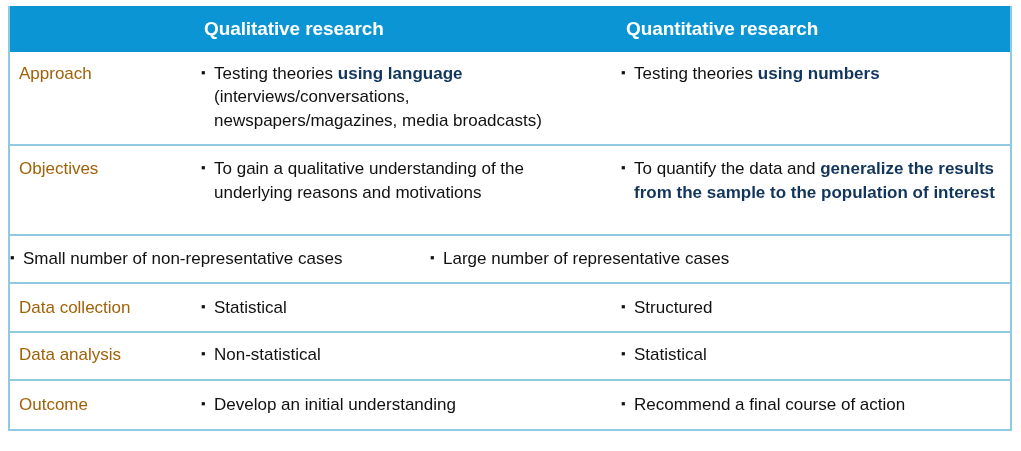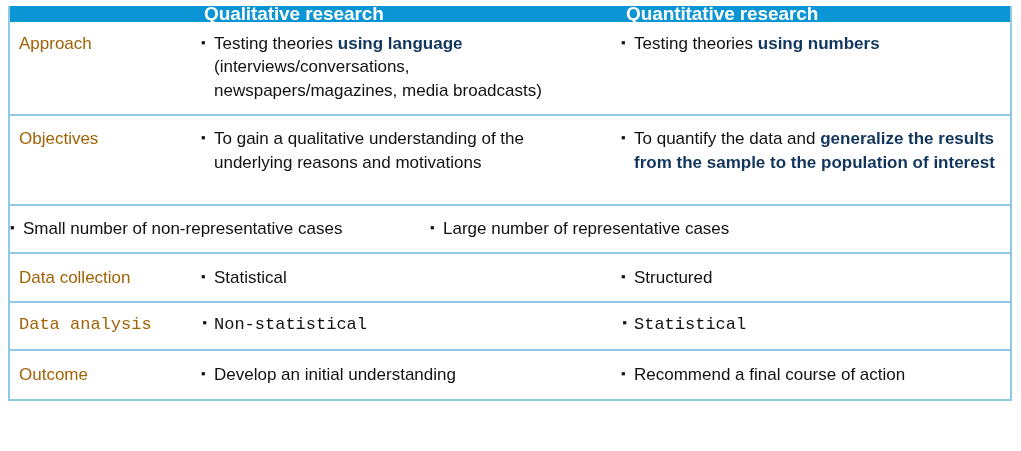--- a/index.html
+++ b/index.html
@@ -24,21 +24,21 @@
     box-sizing: border-box;
     border-left: 2px solid #8fc9e2;
     border-right: 2px solid #8fc9e2;
     border-bottom: 2px solid #8fc9e2;
   }
 
   
   .thead {
     display: flex;
     background: #0b95d4;
-    height: 16px;
+    height: 46px;
     align-items: center;
   }
   .thead .cell-label { width: 191px; flex: 0 0 191px; }
   .thead .cell-qual  { width: 406px; flex: 0 0 406px; }
   .thead .cell-quant { flex: 1 1 auto; }
   .thead .htext {
     color: #ffffff;
     font-weight: bold;
     font-size: 19px;
     letter-spacing: -0.1px;
@@ -105,21 +105,21 @@
   
   .row-approach   .cell-qual  .bullet-text { max-width: 340px; }
   .row-objectives .cell-qual  .bullet-text { max-width: 378px; }
   .row-samples    .cell-qual  .bullet-text { max-width: 372px; }
   .row-objectives .cell-quant .bullet-text { max-width: 385px; }
 
   .row-approach   .cell { padding-top: 10px; padding-bottom: 12px; }
   .row-objectives .cell { padding-top: 11px; padding-bottom: 30px; }
   .row-samples    .cell { padding-top: 11px; padding-bottom: 11px; }
   .row-data-collection .cell { padding-top: 12px; padding-bottom: 12px; }
-  .row-data-analysis   .cell { padding-bottom: 12px; font-family: Liberation Mono, monospace; }
+  .row-data-analysis   .cell { padding-bottom: 12px; }
   .row-outcome         .cell { padding-top: 12px; padding-bottom: 13px; }
 </style>
 </head>
 <body>
 
 <div id="comparison-table" style="border-left-color: rgb(143, 201, 226); border-right-color: rgb(143, 201, 226); border-bottom-color: rgb(143, 201, 226);">
 
   <div class="thead" style="background: rgb(11, 149, 212);">
     <div class="cell cell-label">
       <span class="htext"></span>

